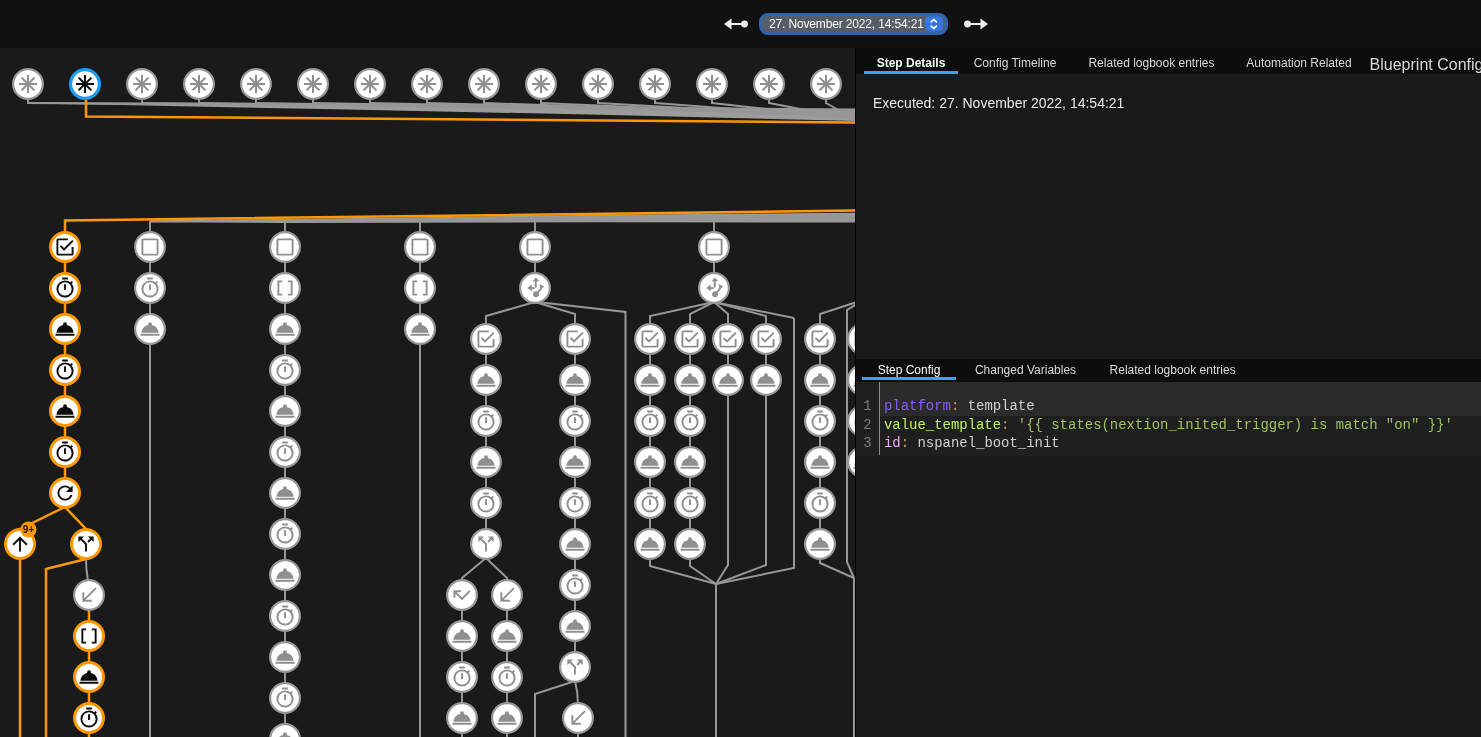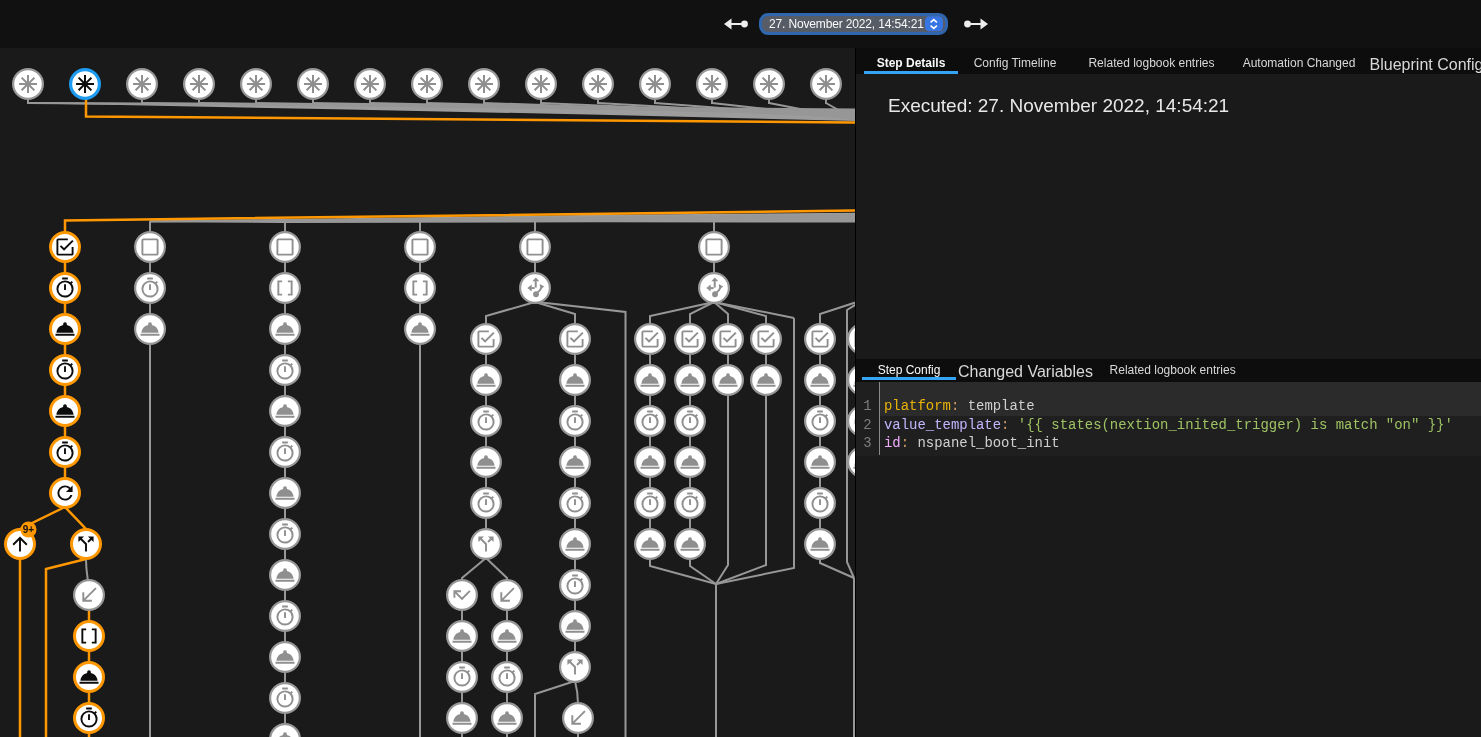--- a/index.html
+++ b/index.html
@@ -344,35 +344,35 @@
 <circle cx="863" cy="414" r="14.9" fill="#fff" stroke="#979797" stroke-width="2.2"></circle>
 <path d="M12,5A2,2 0 0,1 14,7C14,7.24 13.96,7.47 13.88,7.69C17.95,8.5 21,11.91 21,16H3C3,11.91 6.05,8.5 10.12,7.69C10.04,7.47 10,7.24 10,7A2,2 0 0,1 12,5M22,19H2V17H22V19Z" fill="#8f8f8f" transform="translate(851.6,402.6) scale(0.9500)"></path>
     </svg>
   </div>
 
 <div style="position:absolute;left:855px;top:48px;width:626px;height:689px;background:#1a1a1b;border-left:1px solid #000;box-sizing:border-box">
   <div style="position:absolute;left:0;top:0;width:626px;height:26px;background:#0d0d0d">
         <div style="position:absolute;left:55px;top:7.5px;transform:translateX(-50%);font-size:12px;color:#fafafa;font-weight:700;white-space:nowrap">Step Details</div>
         <div style="position:absolute;left:159px;top:7.5px;transform:translateX(-50%);font-size:12px;color:#d8d8d8;font-weight:400;white-space:nowrap">Config Timeline</div>
         <div style="position:absolute;left:295.5px;top:7.5px;transform:translateX(-50%);font-size:12px;color:#d8d8d8;font-weight:400;white-space:nowrap">Related logbook entries</div>
-        <div style="position:absolute;left:443px;top:7.5px;transform:translateX(-50%);font-size:12px;color:#d8d8d8;font-weight:400;white-space:nowrap">Automation Changed</div>
+        <div style="position:absolute;left:443px;top:7.5px;transform:translateX(-50%);font-size:12px;color:#d8d8d8;font-weight:400;white-space:nowrap">Automation Related</div>
         <div style="position:absolute;left:570.5px;top:7.5px;transform:translateX(-50%);font-size:16px;color:#d8d8d8;font-weight:400;white-space:nowrap">Blueprint Config</div>
     <div style="position:absolute;left:7.5px;top:22.5px;width:94px;height:3px;background:#35a4f4"></div>
   </div>
-  <div style="position:absolute;left:32px;top:46.5px;font-size:19px;color:#e8e8e8">Executed: 27. November 2022, 14:54:21</div>
+  <div style="position:absolute;left:17px;top:46.5px;font-size:14px;color:#e8e8e8">Executed: 27. November 2022, 14:54:21</div>
   <div style="position:absolute;left:0;top:311px;width:626px;height:30px;background:#0d0d0d">
         <div style="position:absolute;left:53px;top:4px;transform:translateX(-50%);font-size:12px;color:#fafafa;font-weight:400;white-space:nowrap">Step Config</div>
-        <div style="position:absolute;left:169.5px;top:4px;transform:translateX(-50%);font-size:16px;color:#d8d8d8;font-weight:400;white-space:nowrap">Changed Variables</div>
+        <div style="position:absolute;left:169.5px;top:4px;transform:translateX(-50%);font-size:12px;color:#d8d8d8;font-weight:400;white-space:nowrap">Changed Variables</div>
         <div style="position:absolute;left:316.5999999999999px;top:4px;transform:translateX(-50%);font-size:12px;color:#d8d8d8;font-weight:400;white-space:nowrap">Related logbook entries</div>
     <div style="position:absolute;left:6px;top:18.4px;width:94px;height:2.8px;background:#35a4f4"></div>
   </div>
 
 <div style="position:absolute;left:0;top:334px;width:626px;height:73.5px;background:#1f1f1f;font-family:'Liberation Mono',monospace;font-size:13.95px;line-height:18.7px;white-space:pre">
 <div style="position:absolute;left:24px;top:0px;width:602px;height:33.7px;background:#2b2b2b"></div>
 <div style="position:absolute;left:0;top:0;width:22.5px;height:72.5px;border-right:1.5px solid #8a8a8a"></div>
 <div style="position:absolute;left:0px;top:15px;width:15.5px;text-align:right;color:#7d7d7d">1
 2
 3</div>
-<div style="position:absolute;left:28px;top:15px;color:#d0d0d0"><span style="color:#eab308">platform</span><span style="color:#d19a66">:</span> template
-<span style="color:#c4b5fd">value_template</span><span style="color:#d19a66">:</span> <span style="color:#9fc364">'{{ states(nextion_inited_trigger) is match "on" }}'</span>
+<div style="position:absolute;left:28px;top:15px;color:#d0d0d0"><span style="color:#8b5cf6">platform</span><span style="color:#d19a66">:</span> template
+<span style="color:#bef264">value_template</span><span style="color:#d19a66">:</span> <span style="color:#9fc364">'{{ states(nextion_inited_trigger) is match "on" }}'</span>
 <span style="color:#f0abfc">id</span><span style="color:#d19a66">:</span> nspanel_boot_init</div>
 </div>
 </div>
 </div>
 </body></html>

